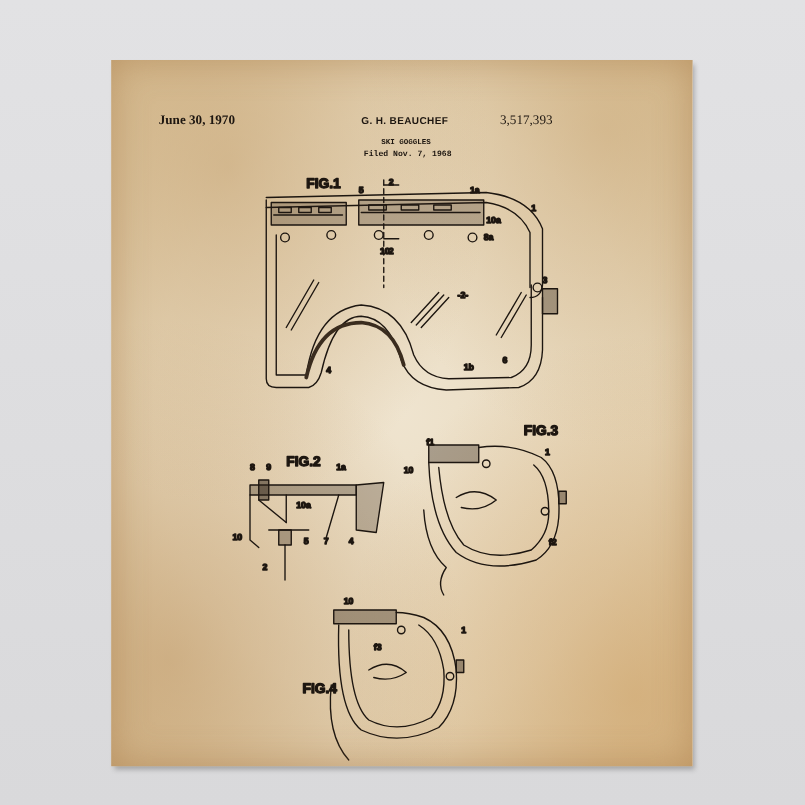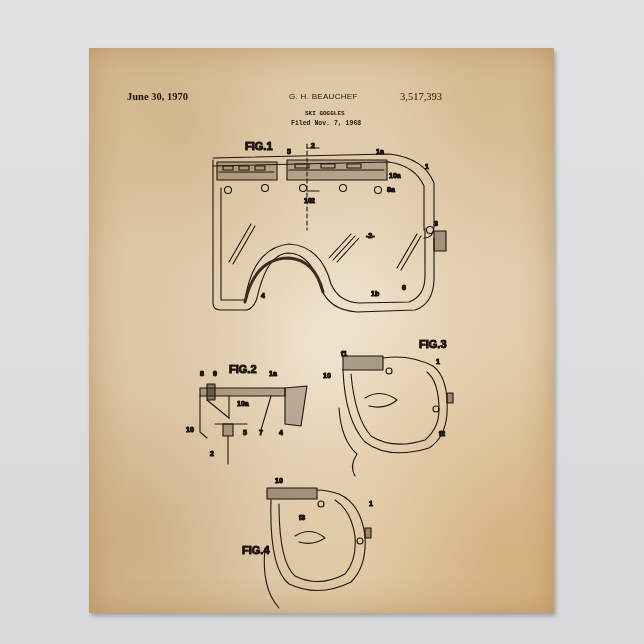--- a/index.html
+++ b/index.html
@@ -20,21 +20,21 @@
     box-shadow: 2px 3px 4px rgba(0,0,0,0.25);
     overflow: hidden;
   }
   .poster::after {
     content: ""; position: absolute; inset: 0;
     box-shadow: inset 0 0 30px rgba(160,110,60,0.45);
     pointer-events: none;
   }
   .hdr { position: absolute; color: #1d1610; }
   .date { left: 38px; top: 43px; font-family: "Liberation Serif", serif; font-weight: bold; font-size: 10.5px; }
-  .inventor { left: 200px; top: 44px; font-size: 8px; font-weight: normal; letter-spacing: 0.3px; }
+  .inventor { left: 200px; top: 44px; font-size: 8px; font-weight: bold; letter-spacing: 0.3px; }
   .patno { left: 311px; top: 43px; font-family: "Liberation Serif", serif; font-weight: normal; font-size: 10.5px; }
   .subtitle { left: 216px; top: 62px; font-family: "Liberation Mono", monospace; font-size: 6px; font-weight: bold; }
   .filed { left: 202px; top: 72px; font-family: "Liberation Mono", monospace; font-size: 6.5px; font-weight: bold; }
   .drawing { position: absolute; left: 0; top: 0; width: 465px; height: 579px; }
   .fig-label { font-family: "Liberation Sans", sans-serif; font-weight: bold; fill: #1d1610; }
   .ref { font-family: "Liberation Sans", sans-serif; font-weight: bold; fill: #1d1610; font-size: 7px; }
 </style>
 </head>
 <body>
 

